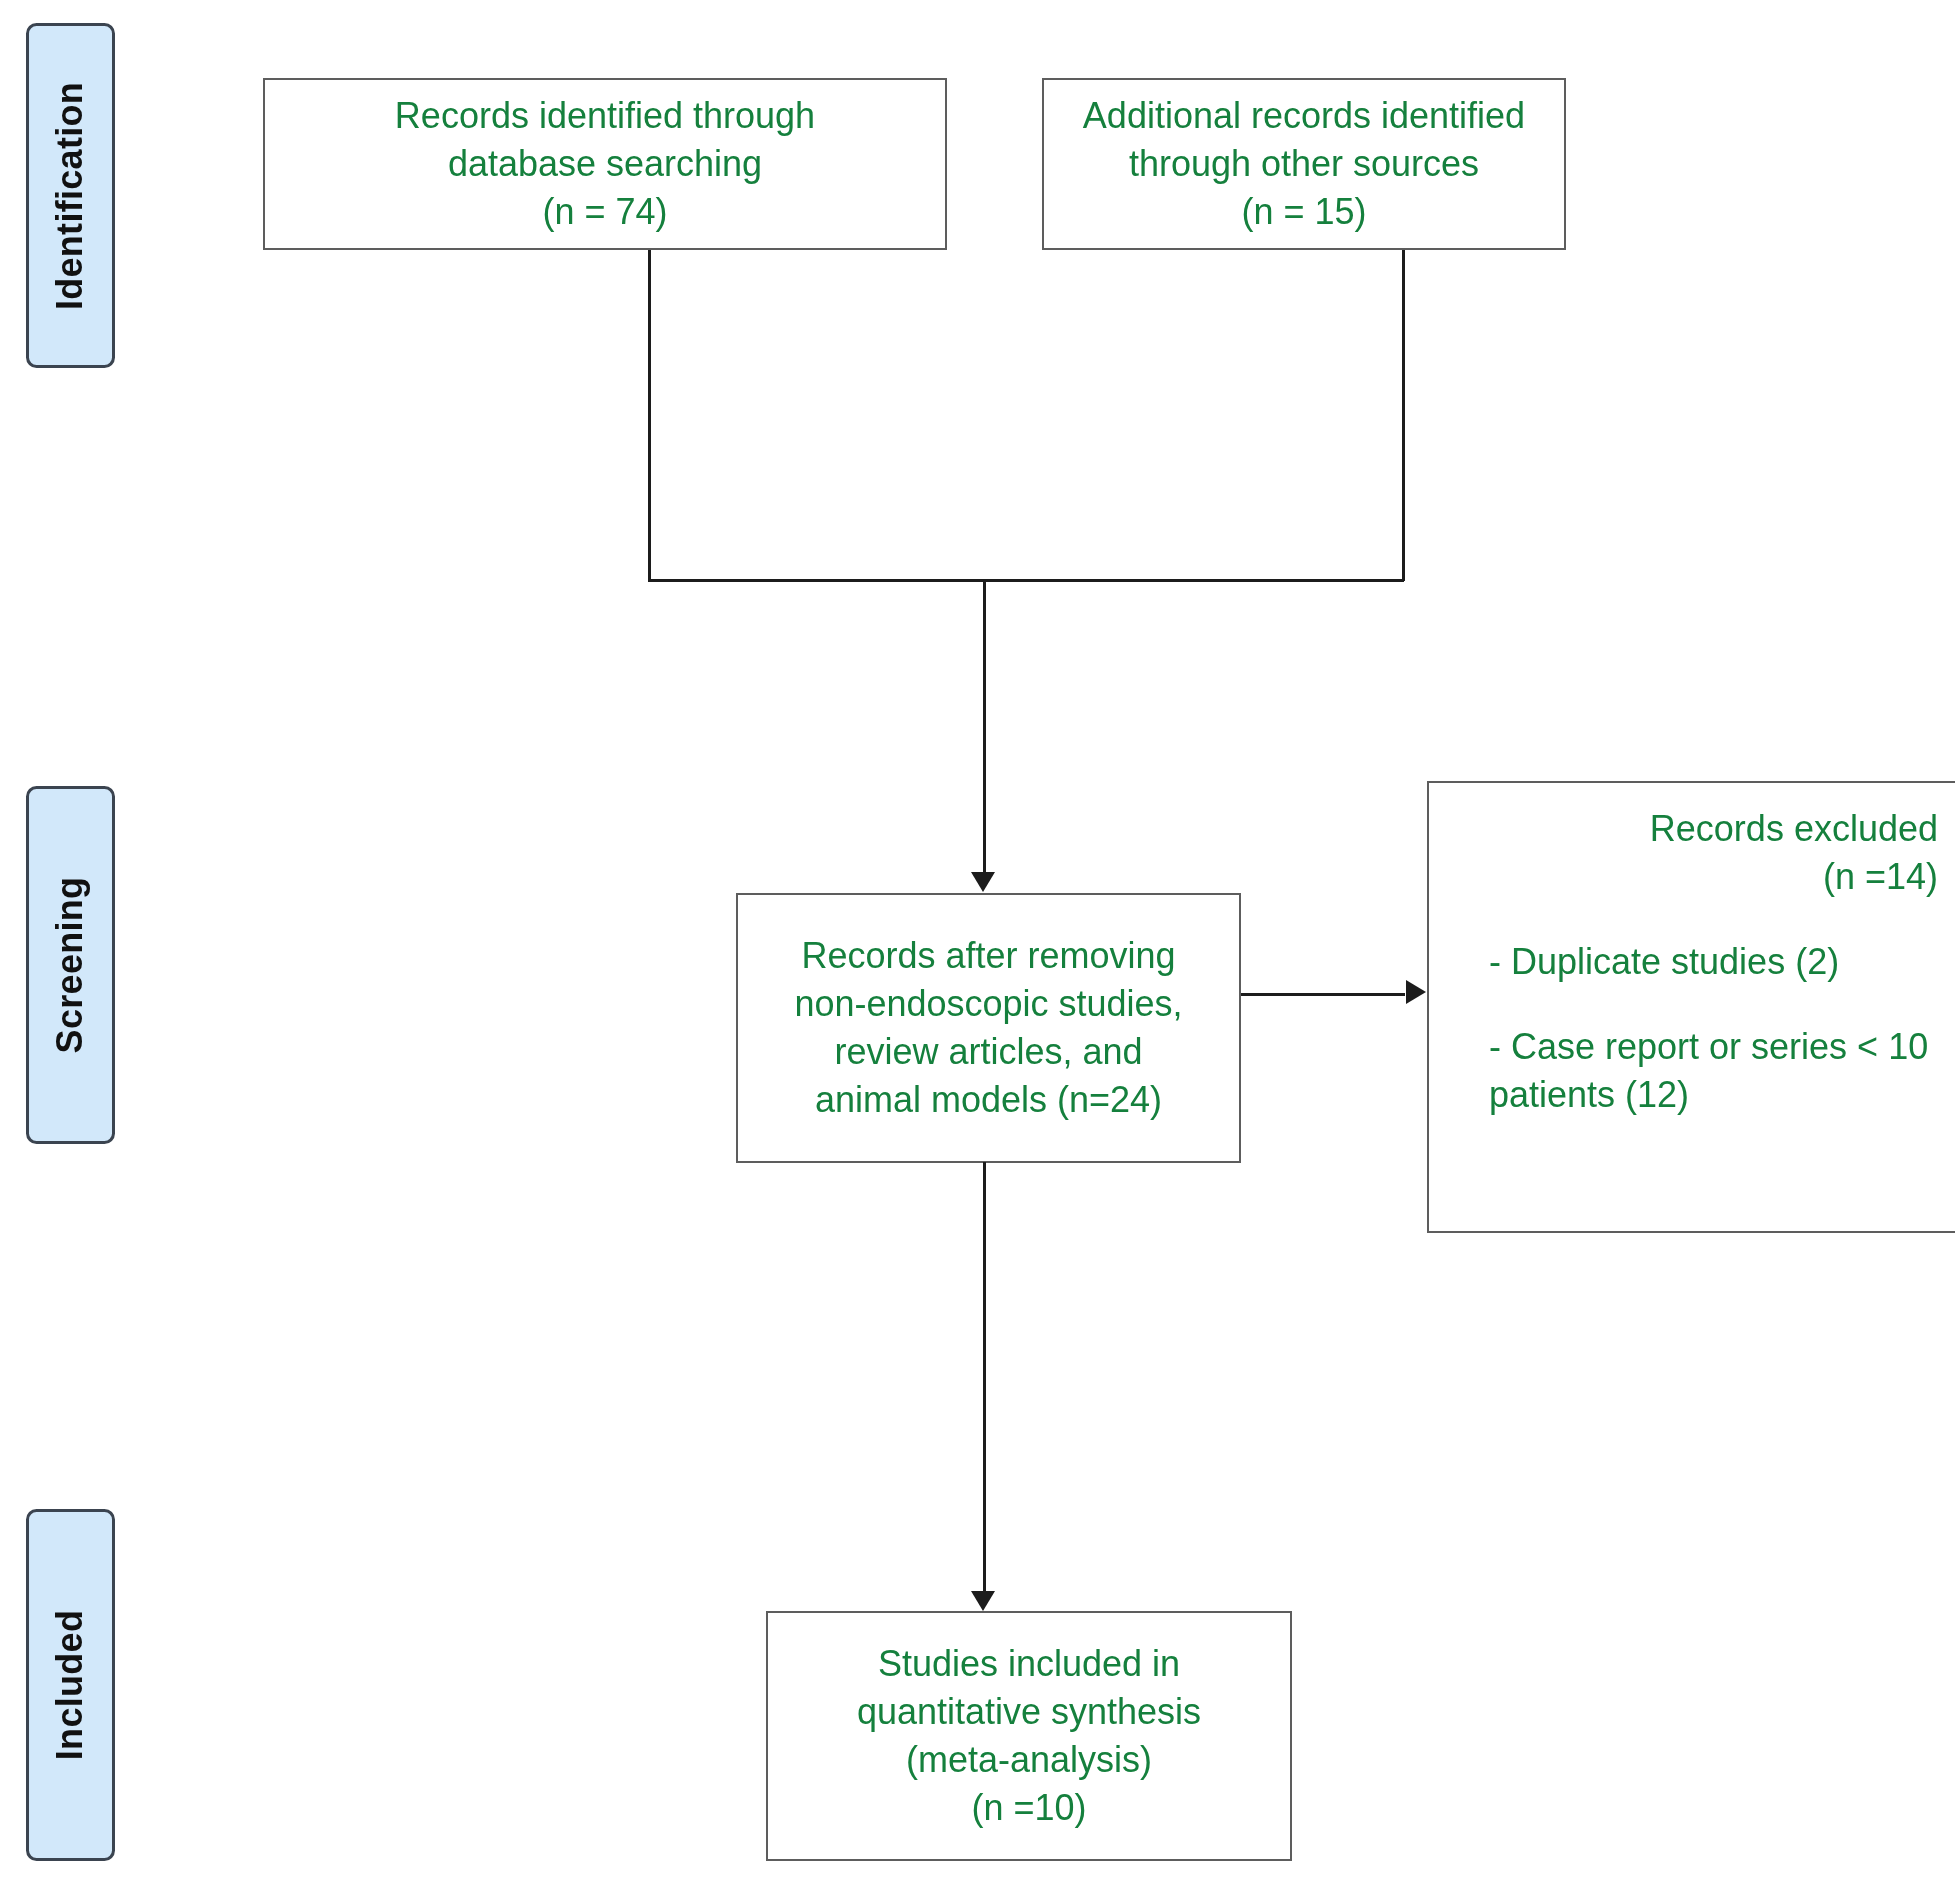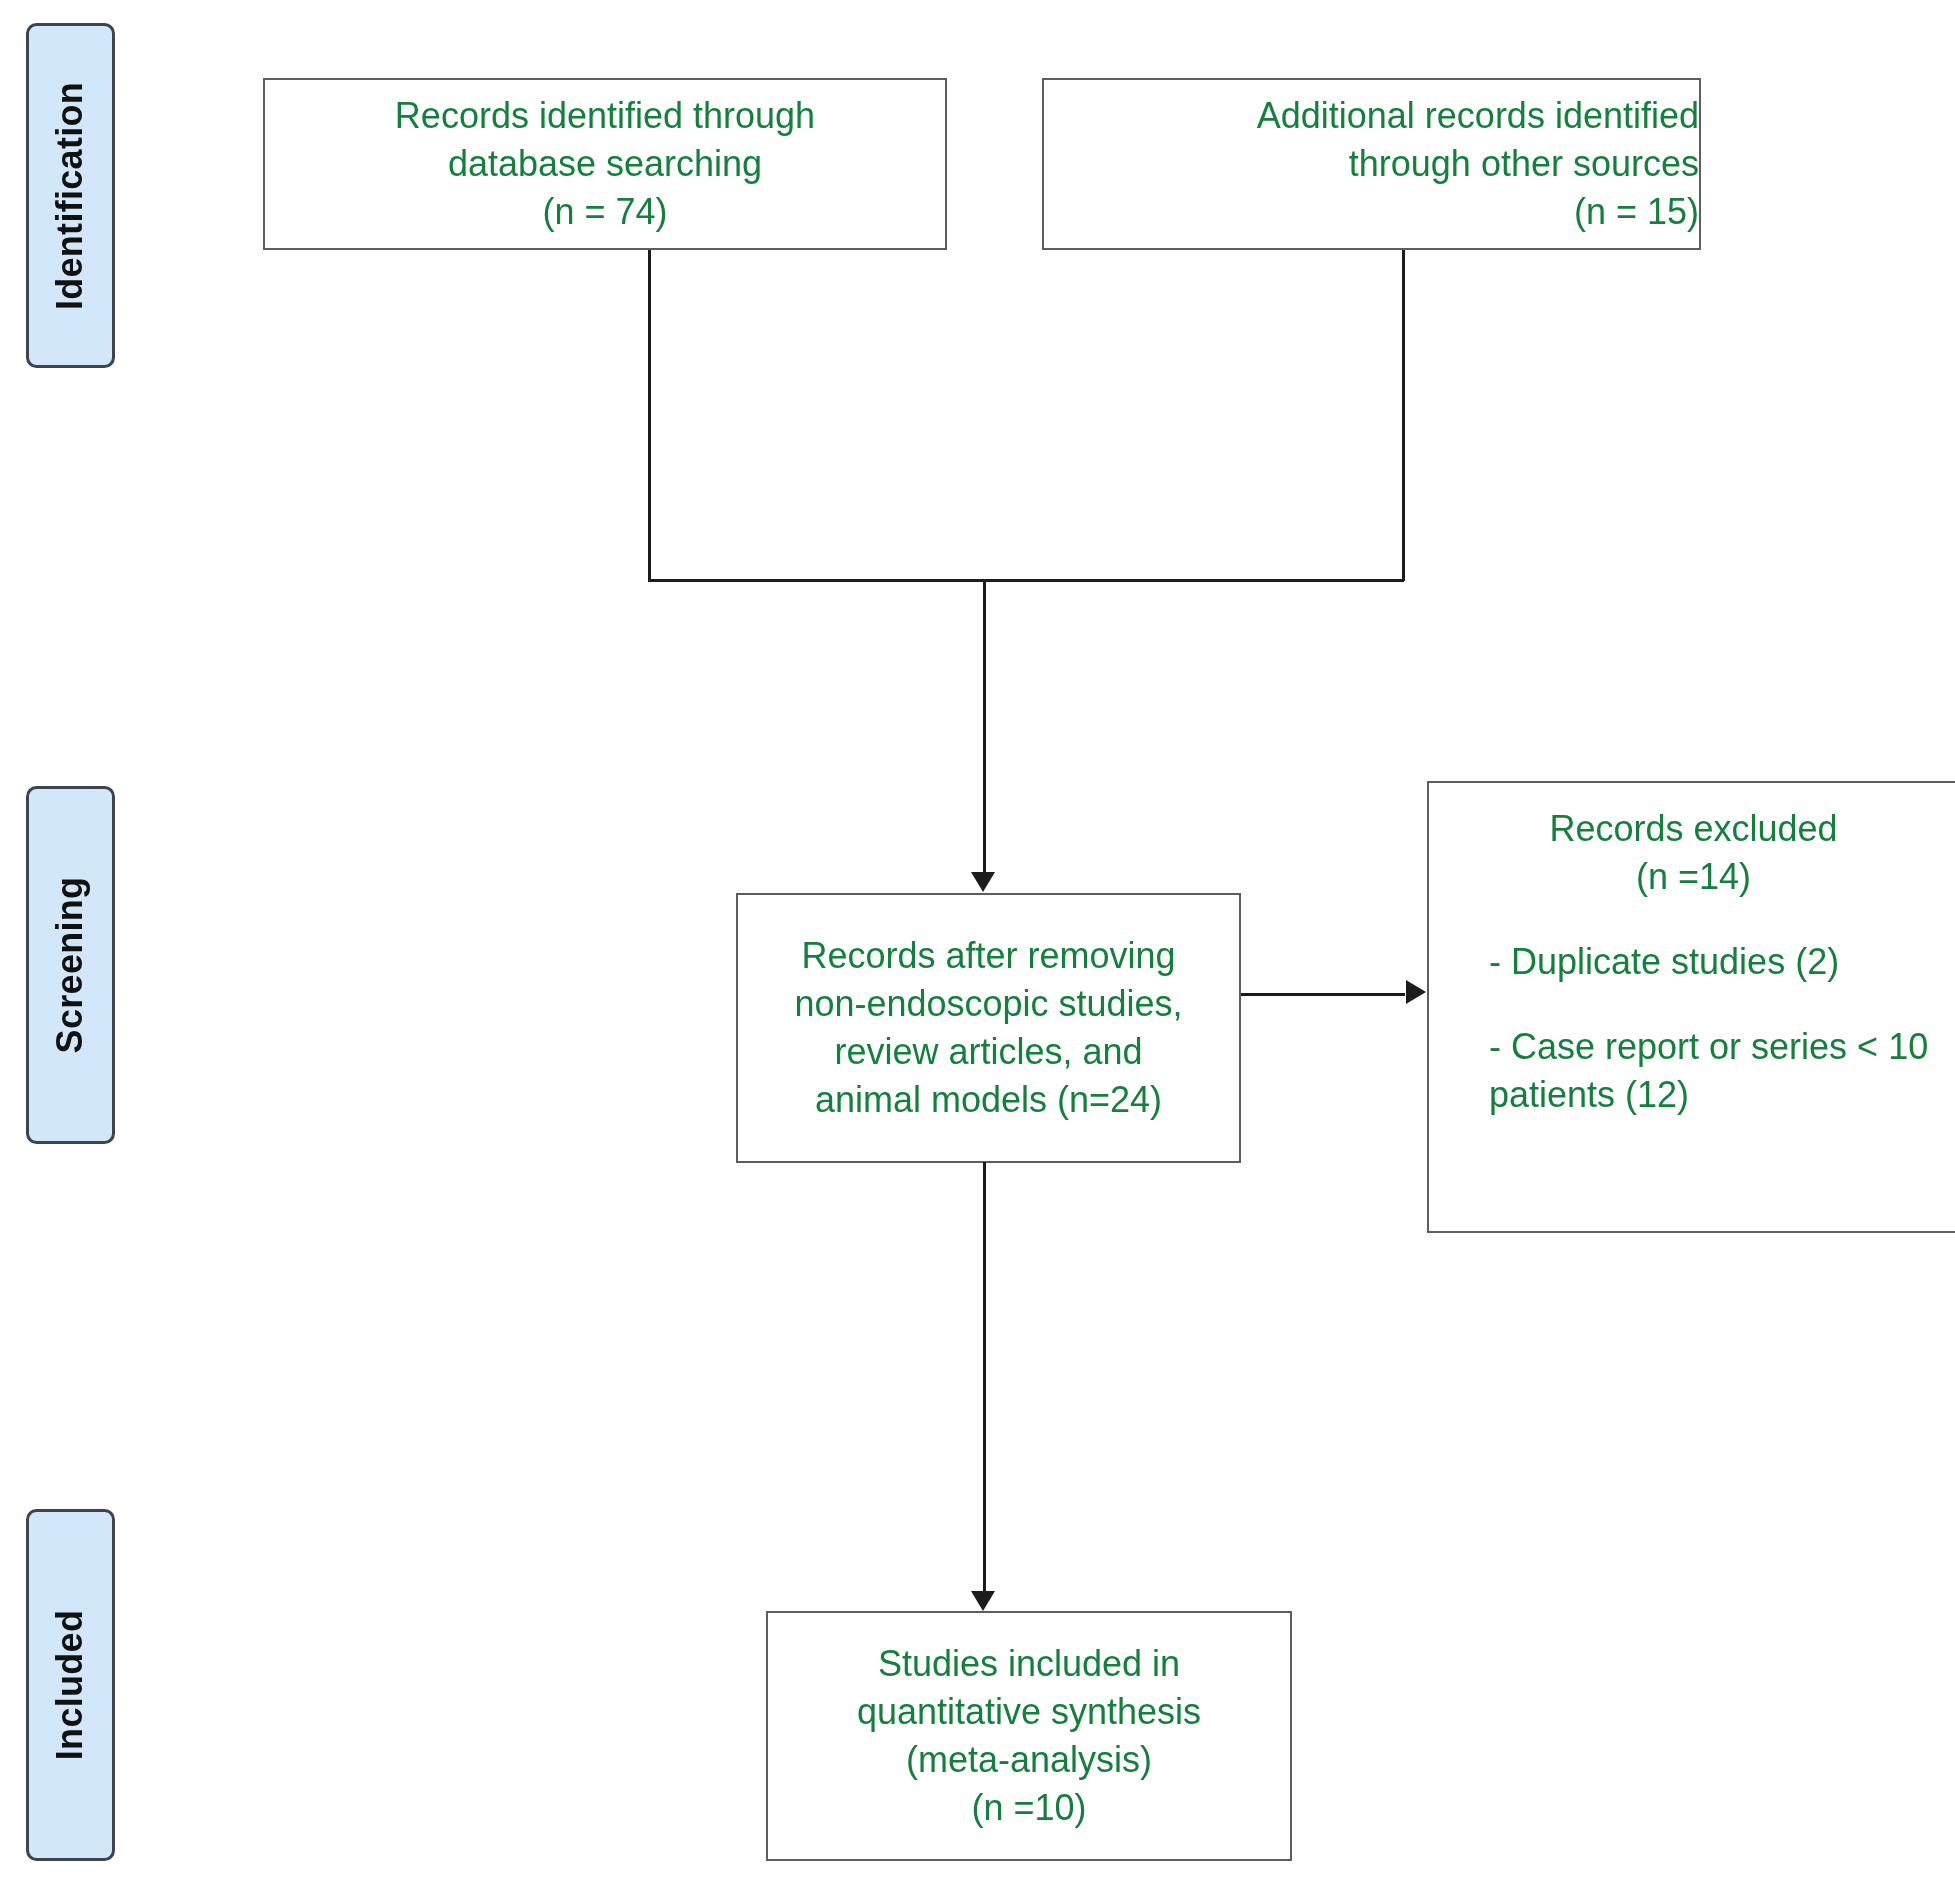--- a/index.html
+++ b/index.html
@@ -55,27 +55,27 @@
     flex-direction: column;
     justify-content: center;
     color: #15803d;
     font-size: 36px;
     line-height: 1.33;
   }
   .flow-box .line { display: block; }
   .flow-box.centered { text-align: center; align-items: center; }
 
   #box-database   { left: 263px;  top: 78px;  width: 684px; height: 172px; }
-  #box-other      { left: 1042px; top: 78px;  width: 659px; height: 172px; align-items: flex-end; }
+  #box-other      { left: 1042px; top: 78px;  width: 524px; height: 172px; }
   #box-screening  { left: 736px; top: 893px; width: 505px;  height: 270px; }
   #box-excluded   { left: 1427px; top: 781px; width: 533px;  height: 452px; padding: 22.4px 20px 0 20px; justify-content: flex-start; }
   #box-included   { left: 730px; top: 1611px; width: 526px;  height: 250px; margin-left: 36px; }
 
   
-  #box-excluded .excl-header { text-align: center; width: 100%; }
+  #box-excluded .excl-header { text-align: right; width: 100%; }
   #box-excluded .excl-item {
     text-align: left;
     width: 100%;
     margin-top: 37px;
     margin-left: 40px;
   }
 
   
   .conn-v {
     position: absolute;

